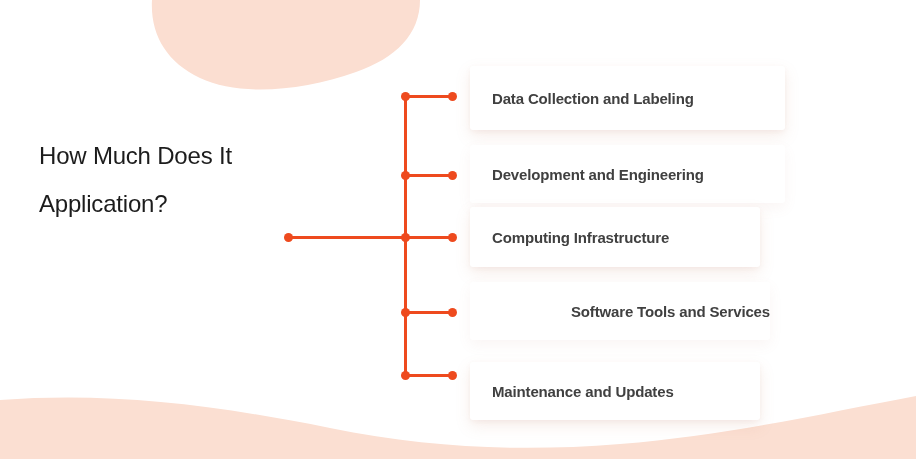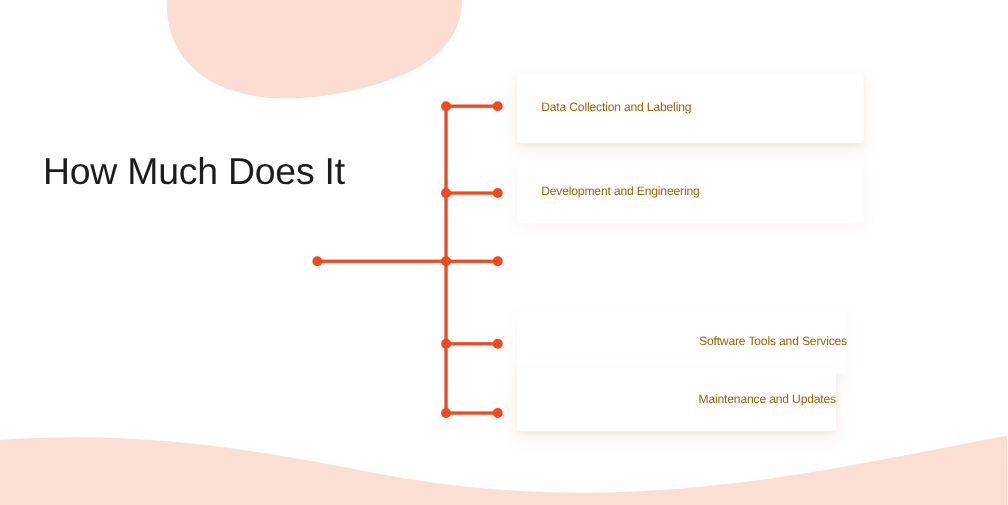--- a/index.html
+++ b/index.html
@@ -27,21 +27,21 @@
     height: 459px;
     pointer-events: none;
   }
 
   
   #headline {
     position: absolute;
     left: 39px;
     top: 132px;
     width: 330px;
-    font-size: 34px;
+    font-size: 24px;
     line-height: 48px;
     color: #1c1c1c;
     letter-spacing: -0.2px;
   }
   #headline .ln { display: block; white-space: nowrap; }
   #headline .lt { font-weight: 300; }
   #headline .bd { font-weight: 800; letter-spacing: -0.4px; }
 
   
   #diagram {
@@ -76,40 +76,43 @@
     position: absolute;
     background: #ffffff;
     border-radius: 3px;
     box-shadow: 0 6px 16px rgba(190,120,95,0.13),
                 0 2px 5px rgba(190,120,95,0.07);
     display: flex;
     align-items: center;
   }
   .card-label {
     padding-left: 22px;
-    font-size: 11px;
-    font-weight: 400;
-    color: #a16207;
+    font-size: 15px;
+    font-weight: 700;
+    color: #404040;
     letter-spacing: -0.15px;
     white-space: nowrap;
   }
 </style>
 </head>
 <body>
 
 <div id="canvas">
 
   <svg class="decor-layer" viewBox="0 0 916 459" width="916" height="459" xmlns="http://www.w3.org/2000/svg">
     <path d="M152,0 C150,34 166,62 200,78 C238,96 300,92 356,72 C396,58 420,34 420,0 Z" fill="#fbded1"></path>
     <path d="M0,400 C110,392 210,404 330,428 C430,448 520,452 620,444 C730,435 830,412 916,396 L916,459 L0,459 Z" fill="#fbdfd2"></path>
   </svg>
 
   <div id="headline">
     <span class="ln">
       <span class="lt">How Much Does It</span>
+    </span>
+    <span class="ln">
+      <span class="lt">Application?</span>
     </span>
   </div>
 
   <div id="diagram">
     <div class="spine"></div>
 
     <div class="hrow" style="left:405px; top:95px; width:48px;"></div>
     <div class="dot" style="left:401px; top:92px;"></div>
     <div class="dot" style="left:448px; top:92px;"></div>
 
@@ -132,22 +135,25 @@
   </div>
 
   <div class="card" style="left:470px; top:66px; width:315px; height:64px;">
     <span class="card-label">Data Collection and Labeling</span>
   </div>
 
   <div class="card" style="left:470px; top:145px; width:315px; height:58px; box-shadow:0 5px 14px rgba(190,120,95,0.07);">
     <span class="card-label">Development and Engineering</span>
   </div>
 
+  <div class="card" style="left:470px; top:207px; width:290px; height:60px;">
+    <span class="card-label">Computing Infrastructure</span>
+  </div>
 
   <div class="card" style="left:470px; top:282px; width:300px; height:58px; box-shadow:0 5px 14px rgba(190,120,95,0.07);justify-content:flex-end;">
     <span class="card-label">Software Tools and Services</span>
   </div>
 
-  <div class="card" style="left:470px; top:334px; width:290px; height:58px;justify-content:flex-end;">
+  <div class="card" style="left:470px; top:362px; width:290px; height:58px;">
     <span class="card-label">Maintenance and Updates</span>
   </div>
 
 </div>
 
 </body></html>

